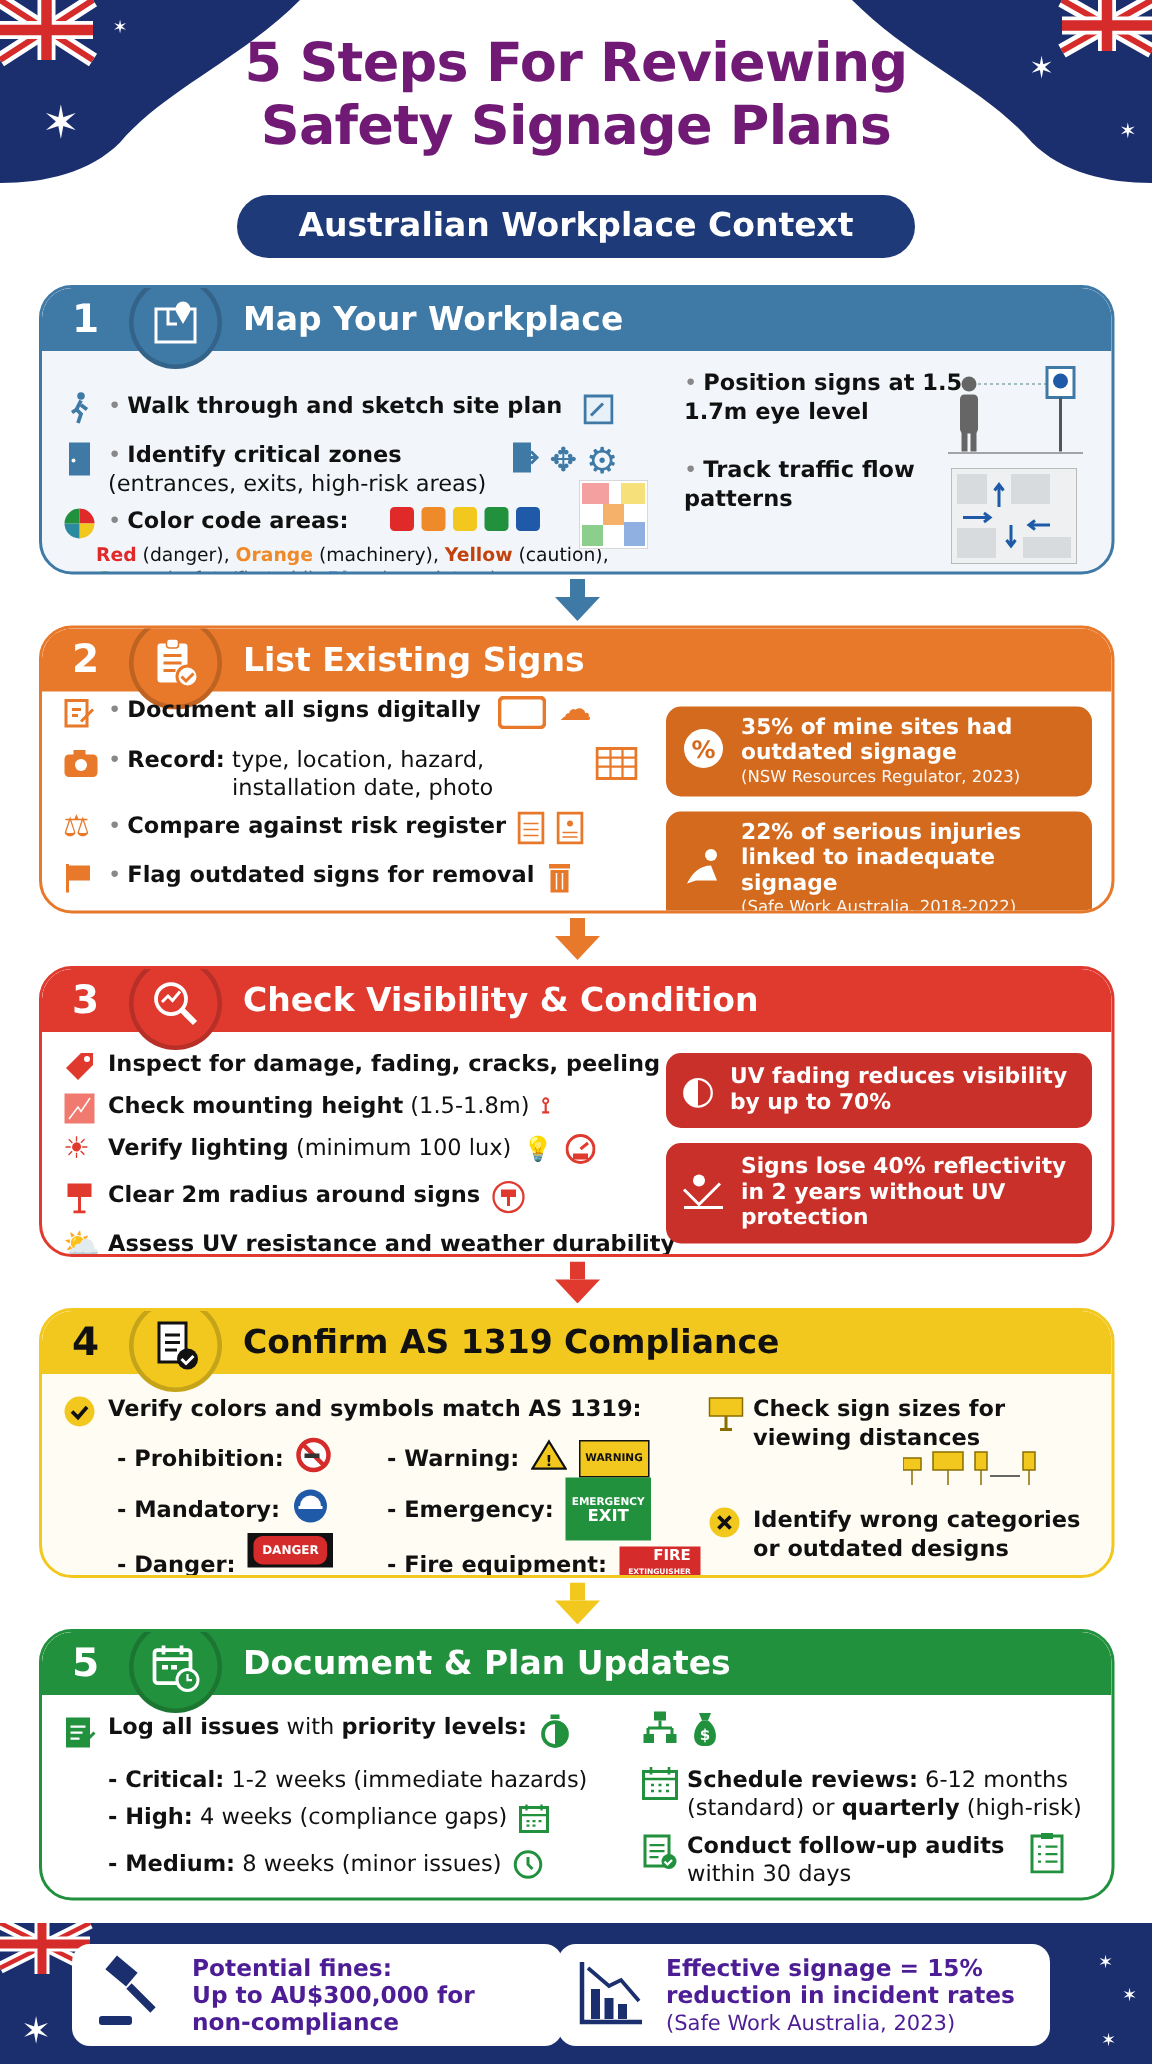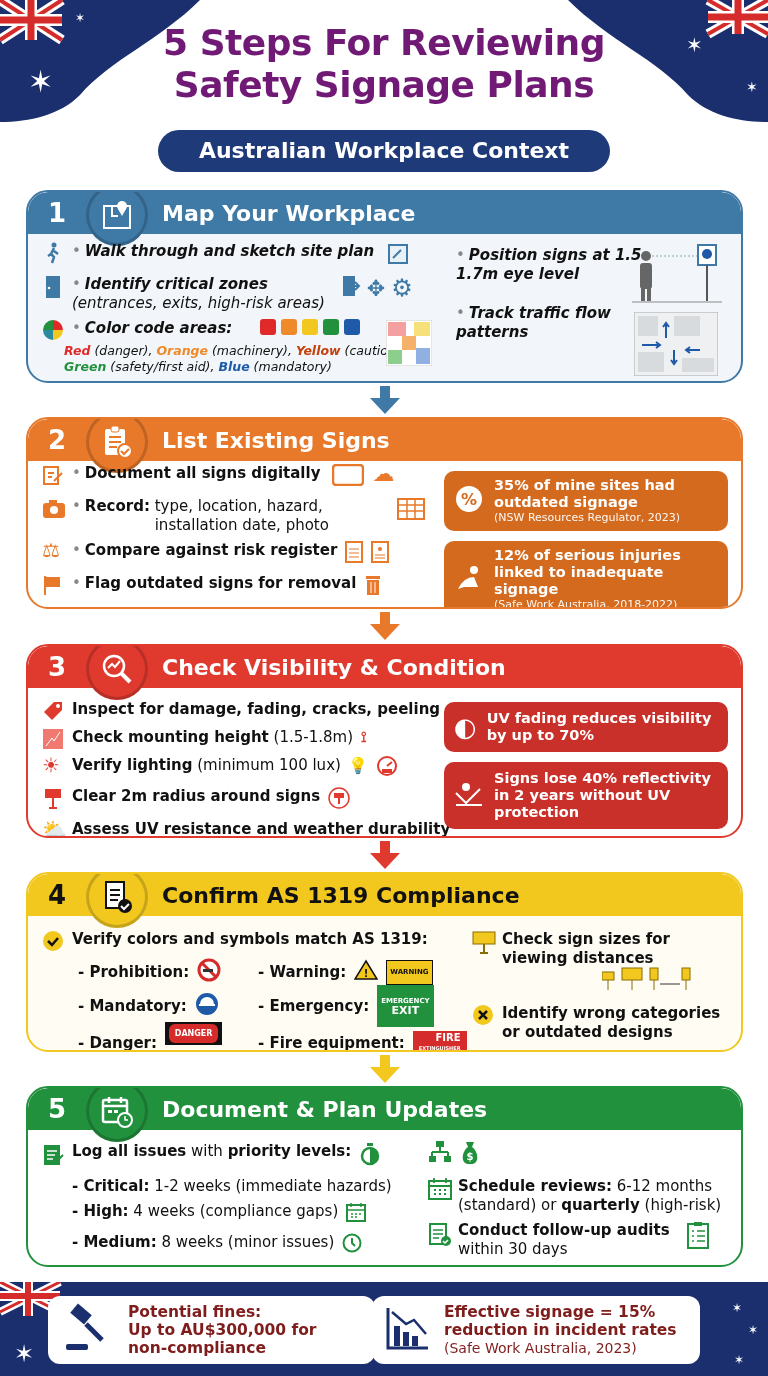--- a/index.html
+++ b/index.html
@@ -53,21 +53,21 @@
     position: absolute; left: 368px; width: 34px; height: 28px;
   }
   .footer {
     position: absolute; left: 0; top: 1282px; width: 768px; height: 94px;
     background: #1b2f6e;
   }
   .footer-card {
     position: absolute; top: 14px; height: 68px; background: #fff; border-radius: 12px;
     display: flex; align-items: center; gap: 14px; padding: 0 14px;
   }
-  .footer-card .txt { font-size: 15.5px; line-height: 18px; font-weight: bold; color: #7f1d1d; }
+  .footer-card .txt { font-size: 15.5px; line-height: 18px; font-weight: bold; color: #4c1d95; }
   .footer-card .src { font-weight: normal; font-size: 14px; }
   .swatch { display: inline-block; width: 16px; height: 16px; border-radius: 3px; margin-right: 5px; }
   .sign-mini { display: inline-block; vertical-align: middle; }
 </style>
 </head>
 <body>
 
 <div class="flag-corner left">
   <svg width="210" height="125" viewBox="0 0 210 125">
     <path d="M0 0 H200 C160 40 110 60 80 95 C60 115 30 122 0 122 Z" fill="#1b2f6e"></path>
@@ -105,21 +105,21 @@
     <span class="step-badge" style="background:#3f79a6;">
       <svg width="34" height="34" viewBox="0 0 34 34">
           <rect x="4" y="8" width="26" height="22" fill="none" stroke="#fff" stroke-width="2"></rect>
           <path d="M12 8v10h6" stroke="#fff" stroke-width="2" fill="none"></path>
           <circle cx="22" cy="8" r="5" fill="#fff"></circle>
           <path d="M22 18l-4-7h8z" fill="#fff"></path>
         </svg>
     </span>
     <span class="step-title">Map Your Workplace</span>
   </div>
-  <div class="step-body" style="padding-top:8px;font-style:italic;">
+  <div class="step-body" style="padding-top:27px;">
     <div style="width:400px;">
       <div class="row">
         <span class="ico"><svg width="22" height="22" viewBox="0 0 22 22">
               <circle cx="12" cy="3" r="2.5" fill="#3f79a6"></circle>
               <path d="M12 6l-3 6 3 3-2 6M12 9l4 3M9 12l-3 2" stroke="#3f79a6" stroke-width="2.5" fill="none"></path>
             </svg></span>
         <span><span class="bullet">•</span><span class="b">Walk through and sketch site plan</span></span>
         <span style="margin-left:6px;"><svg width="20" height="22">
               <rect x="1" y="3" width="18" height="18" fill="#e8f0f8" stroke="#3f79a6" stroke-width="2"></rect>
               <path d="M5 16l8-8" stroke="#3f79a6" stroke-width="2"></path>
@@ -286,21 +286,21 @@
             <div class="main">35% of mine sites had outdated signage</div>
             <div class="src">(NSW Resources Regulator, 2023)</div>
           </span>
       </div>
       <div class="stat-box" style="background:#d46a1e;">
         <span><svg width="30" height="30">
               <circle cx="20" cy="7" r="4" fill="#fff"></circle>
               <path d="M4 26 Q10 14 20 14 L24 24 H10z" fill="#fff"></path>
             </svg></span>
         <span>
-            <div class="main">12% of serious injuries linked to inadequate signage</div>
+            <div class="main">22% of serious injuries linked to inadequate signage</div>
             <div class="src">(Safe Work Australia, 2018-2022)</div>
           </span>
       </div>
     </div>
   </div>
 </div>
 <div class="arrow-down" style="top:612px;"><svg width="34" height="28">
       <rect x="12" y="0" width="10" height="12" fill="#e8792a"></rect>
       <path d="M2 12h30L17 28z" fill="#e8792a"></path>
     </svg></div>

